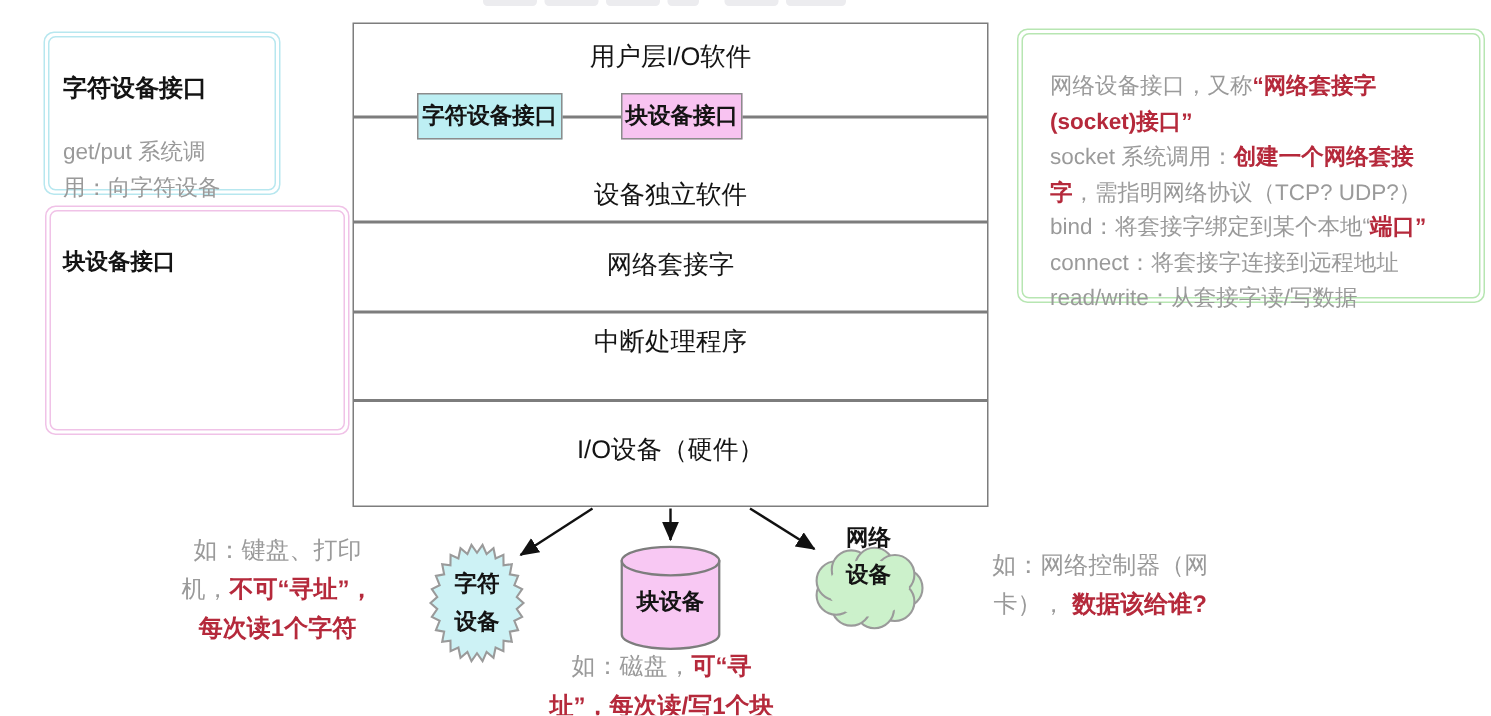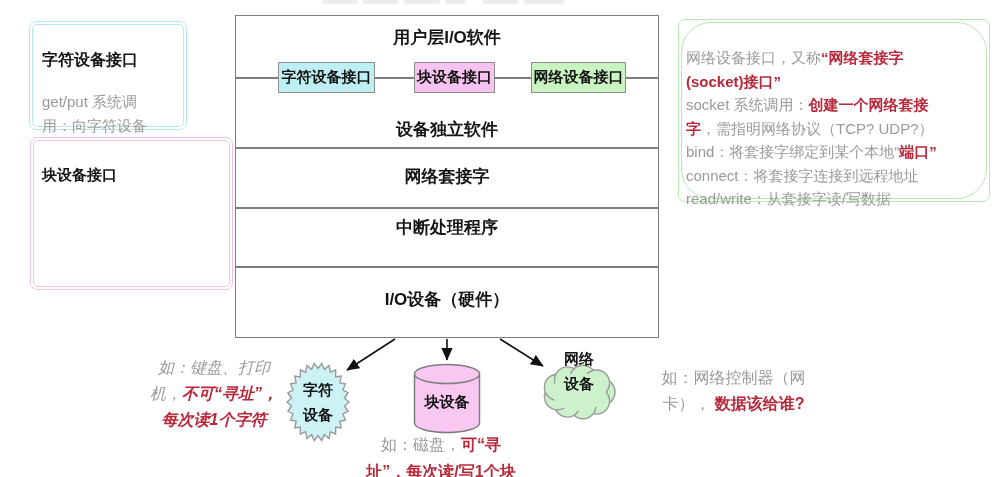--- a/index.html
+++ b/index.html
@@ -22,21 +22,21 @@
   .note-title{font-size:16px;font-weight:700;color:#141414;line-height:24px;}
   .note-body{font-size:15px;line-height:23.5px;}
   .gray{color:#9a9a9a;font-weight:400;}
   .red{color:#b5293b;font-weight:700;}
 
   
   .diagram{position:absolute;left:235px;top:15px;width:424px;height:323px;
     border:1.5px solid #7d7d7d;background:#fff;box-sizing:border-box;}
   .hline{position:absolute;left:0;width:100%;height:1.5px;background:#7d7d7d;}
   .layer-label{position:absolute;left:0;width:100%;text-align:center;
-    font-size:17px;font-weight:700;color:#141414;line-height:22px;height:22px;}
+    font-size:17px;font-weight:400;color:#141414;line-height:22px;height:22px;}
   .iface{position:absolute;top:46px;height:31px;border:1.5px solid #8c8c8c;
     box-sizing:border-box;display:flex;align-items:center;justify-content:center;
     font-size:15px;font-weight:600;color:#141414;}
   .iface.cyan-bg{background:#bdeff3;}
   .iface.pink-bg{background:#f8c3f1;}
   .iface.green-bg{background:#c9f3c0;}
 
   .overlay{position:absolute;left:0;top:0;width:994px;height:477px;pointer-events:none;}
 
   .device-label{position:absolute;text-align:center;font-size:15px;font-weight:600;
@@ -66,21 +66,21 @@
     </div>
   </div>
 
   <div class="note pink" style="left:30px;top:137px;width:203px;height:153px;">
     <div class="note-inner" style="padding:4px 8px;">
       <div class="note-title" style="font-size:15px;line-height:23px;">块设备接口</div>
     </div>
   </div>
 
   <div class="note green" style="left:678px;top:19px;width:312px;height:183px;">
-    <div class="note-inner" style="padding:5px 4px;border-radius:30px;">
+    <div class="note-inner" style="padding:5px 18px;">
       <div class="note-body"><span class="gray">网络设备接口，又称</span><span class="red">“网络套接字
 (socket)接口”</span><span class="gray">
 socket 系统调用：</span><span class="red">创建一个网络套接
 字</span><span class="gray">，需指明网络协议（TCP? UDP?）
 bind：将套接字绑定到某个本地“</span><span class="red">端口”</span><span class="gray">
 connect：将套接字连接到远程地址
 read/write：从套接字读/写数据</span></div>
     </div>
   </div>
 
@@ -91,21 +91,20 @@
     <div class="hline" style="top:250px"></div>
 
     <div class="layer-label" style="top:11px">用户层I/O软件</div>
     <div class="layer-label" style="top:103px">设备独立软件</div>
     <div class="layer-label" style="top:150px">网络套接字</div>
     <div class="layer-label" style="top:201px">中断处理程序</div>
     <div class="layer-label" style="top:273px">I/O设备（硬件）</div>
 
     <div class="iface cyan-bg" style="left:42px;width:97px">字符设备接口</div>
     <div class="iface pink-bg" style="left:178px;width:81px">块设备接口</div>
-    <div class="iface green-bg" style="left:295px;width:95px">网络设备接口</div>
   </div>
 
   <svg class="overlay" viewBox="0 0 994 477">
     <defs>
       <marker id="arr" markerWidth="9" markerHeight="8" refX="7.5" refY="3.5" orient="auto">
         <path d="M0,0 L8,3.5 L0,7 Z" fill="#111"></path>
       </marker>
     </defs>
     <line x1="395" y1="339" x2="347" y2="370" stroke="#111" stroke-width="1.6" marker-end="url(#arr)"></line>
     <line x1="447" y1="339" x2="447" y2="360" stroke="#111" stroke-width="1.6" marker-end="url(#arr)"></line>
@@ -129,21 +128,21 @@
         <ellipse cx="579" cy="392" rx="27" ry="19" fill="#ccf1cb"></ellipse>
       </g>
   </svg>
 
   <div class="device-label" style="left:278px;top:377px;width:80px;">字符
 设备</div>
   <div class="device-label" style="left:407px;top:389px;width:80px;">块设备</div>
   <div class="device-label" style="left:539px;top:346px;width:80px;">网络
 设备</div>
 
-  <div class="caption center" style="left:129px;top:355px;width:170px;font-style:italic;"><span class="gray">如：键盘、打印
+  <div class="caption center" style="left:100px;top:355px;width:170px;"><span class="gray">如：键盘、打印
 机，</span><span class="red">不可“寻址”，
 每次读1个字符</span></div>
 
   <div class="caption center" style="left:336px;top:431px;width:210px;line-height:27px;"><span class="gray">如：磁盘，</span><span class="red">可“寻
 址”，每次读/写1个块</span></div>
 
   <div class="caption" style="left:626px;top:365px;width:215px;"><span class="gray">如：网络控制器（网
 卡）， </span><span class="red">数据该给谁?</span></div>
 
 </div>

